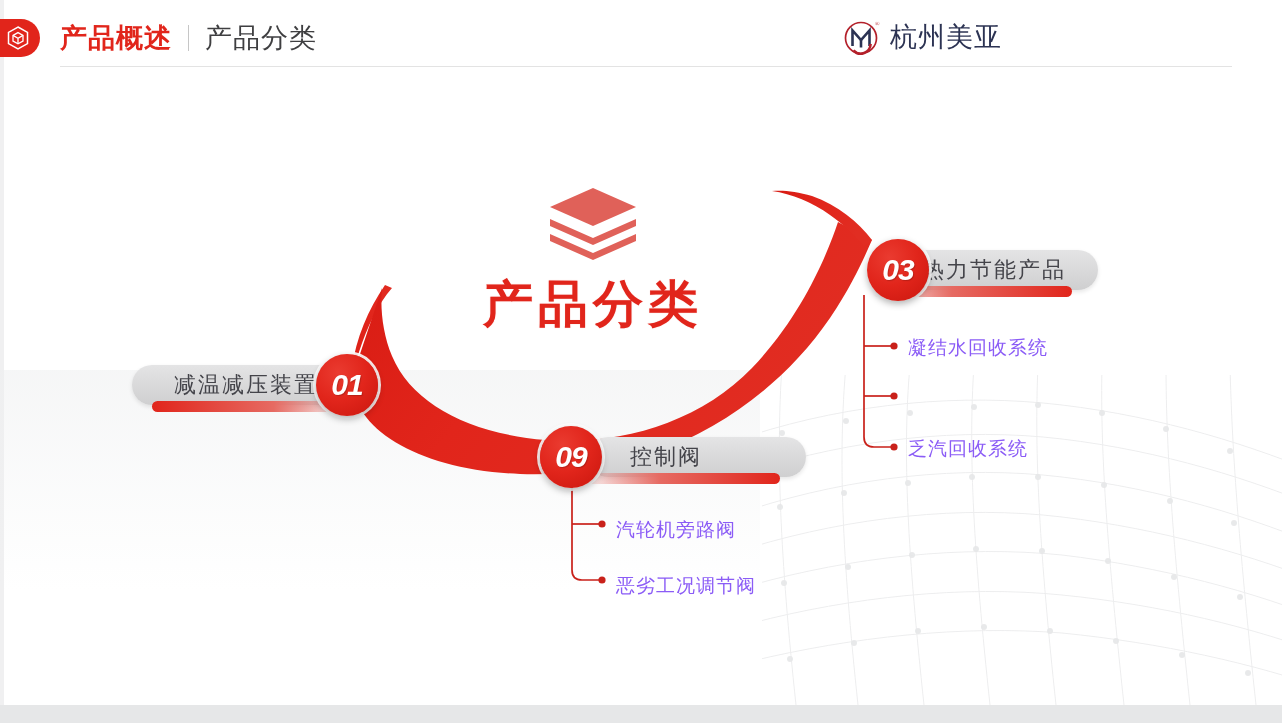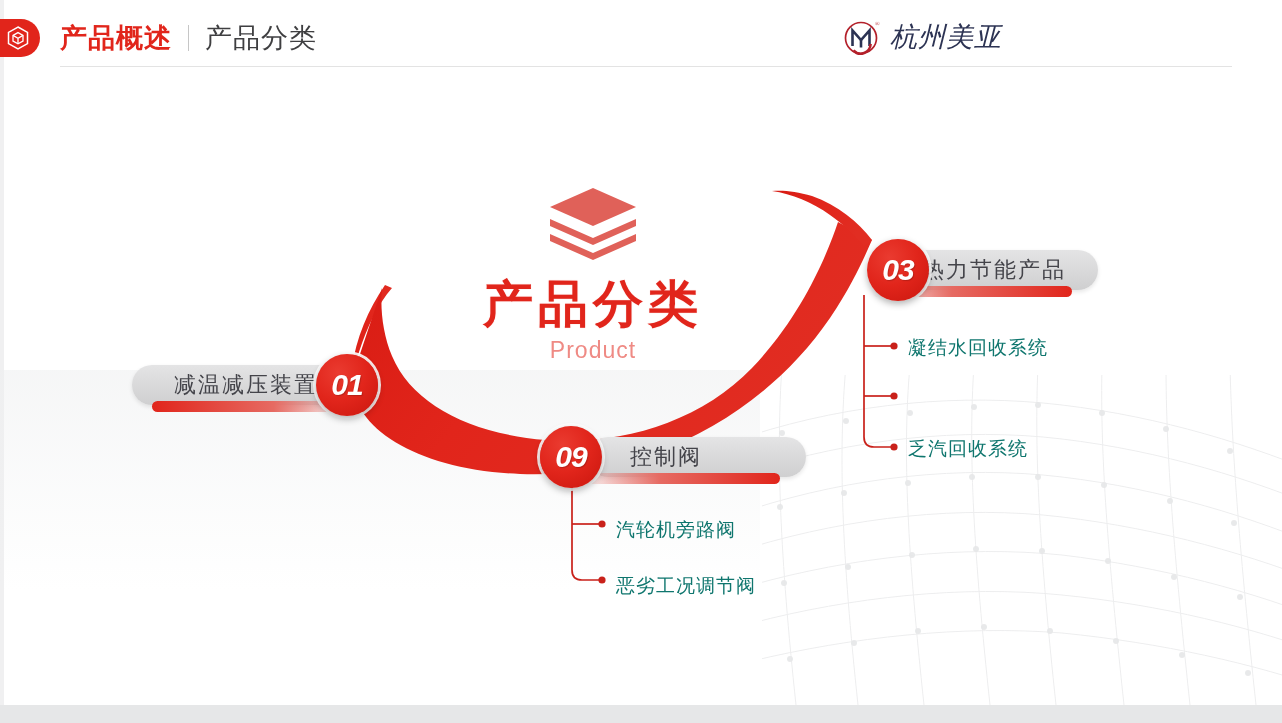--- a/index.html
+++ b/index.html
@@ -93,21 +93,20 @@
     color:#3f3f41;
     letter-spacing:1px;
     line-height:1;
   }
 
   .brand{
     position:absolute;
     right:40px; top:15px;
     display:flex; align-items:center;
     height:44px;
-    font-style:italic;
   }
   .brand-mark{ width:46px; height:46px; display:block; }
   .brand-name{
     font-size:27px;
     color:#2c3353;
     letter-spacing:1px;
     margin-left:4px;
     line-height:1;
   }
 
@@ -197,21 +196,21 @@
     color:#ffffff;
     letter-spacing:-1px;
     line-height:1;
     text-shadow:1px 1px 1px rgba(0,0,0,.18);
   }
 
   
   .sub{
     position:absolute;
     font-size:19px;
-    color:#0f766e;
+    color:#8b5cf6;
     letter-spacing:1px;
     white-space:nowrap;
     z-index:9;
   }
 </style>
 </head>
 <body>
 
 <div id="slide">
 
@@ -395,16 +394,15 @@
   <div class="sub" style="left:908px; top:335px;">凝结水回收系统</div>
   <div class="sub" style="left:908px; top:436px;">乏汽回收系统</div>
 
   <div class="center-block">
     <svg class="layers-icon" width="94" height="78" viewBox="0 0 94 78" xmlns="http://www.w3.org/2000/svg">
       <polygon points="47,2 90,21 47,40 4,21" fill="#e06159"></polygon>
       <path d="M4 33 L47 52 L90 33 L90 40 L47 59 L4 40 Z" fill="#e06159"></path>
       <path d="M4 48 L47 67 L90 48 L90 55 L47 74 L4 55 Z" fill="#e06159"></path>
     </svg>
     <div class="center-cn">产品分类</div>
-    <div class="center-en">Product</div>
   </div>
 
 </div>
 
 </body></html>

